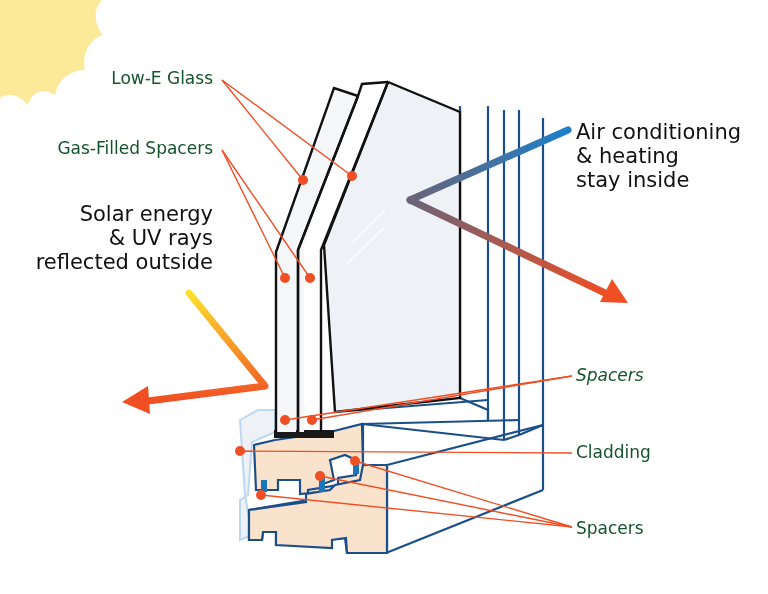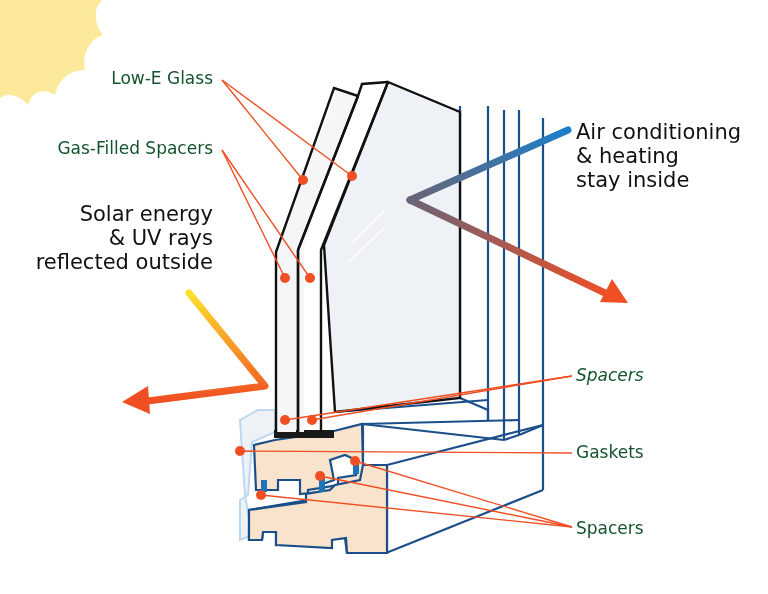--- a/index.html
+++ b/index.html
@@ -114,14 +114,14 @@
 
 <div class="label grey right" style="left:60px; top:70px; width:153px;">Low-E Glass</div>
 <div class="label grey right" style="left:20px; top:140px; width:193px;">Gas-Filled Spacers</div>
 <div class="label dark right" style="left:20px; top:202px; width:193px;">Solar energy
 &amp; UV rays
 reflected outside</div>
 <div class="label dark" style="left:576px; top:120px;">Air conditioning
 &amp; heating
 stay inside</div>
 <div class="label grey" style="left:576px; top:367px;font-style:italic;">Spacers</div>
-<div class="label grey" style="left:576px; top:444px;">Gaskets</div>
+<div class="label grey" style="left:576px; top:444px;">Cladding</div>
 <div class="label grey" style="left:576px; top:520px;">Spacers</div>
 
 </body></html>

